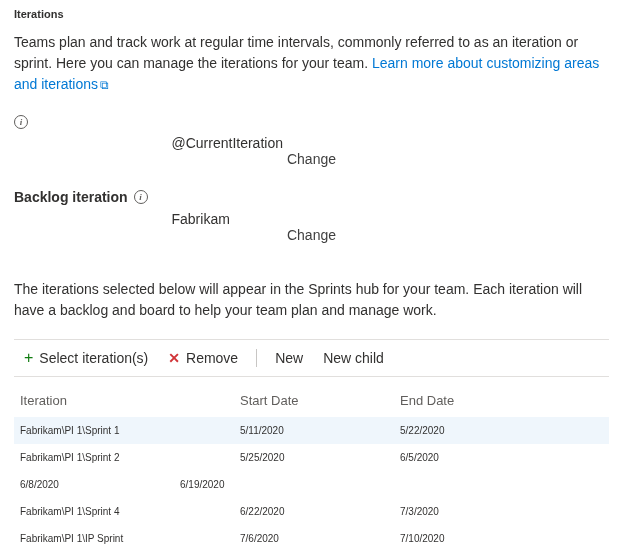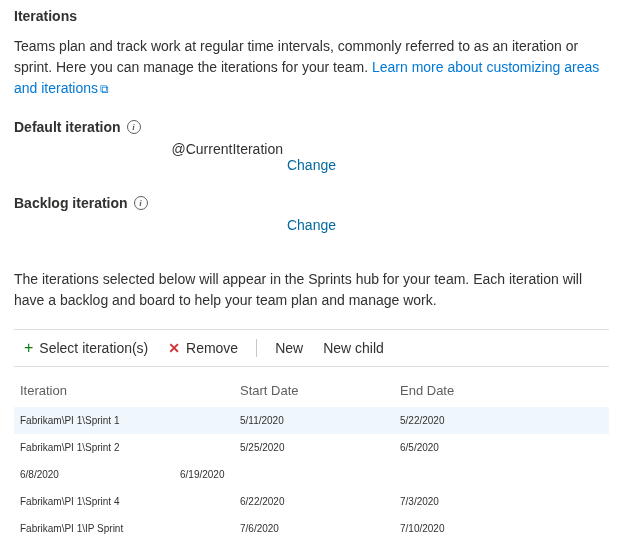--- a/index.html
+++ b/index.html
@@ -4,21 +4,21 @@
   <style>
     * { box-sizing: border-box; margin: 0; padding: 0; }
     body {
       font-family: "Segoe UI", -apple-system, sans-serif;
       color: #323130;
       width: 623px;
       padding: 8px 14px;
       font-size: 14px;
     }
     h2 {
-      font-size: 14px;
+      font-size: 11px;
       font-weight: 600;
       margin-bottom: 12px;
     }
     .intro {
       line-height: 1.5;
       margin-bottom: 20px;
     }
     .link {
       color: #0078d4;
       text-decoration: none;
@@ -46,21 +46,21 @@
       color: #605e5c;
       cursor: pointer;
     }
     .row {
       display: flex;
       align-items: center;
       margin-bottom: 22px;
       flex-direction: column;
     }
     .row .value { width: 280px; }
-    .change-link { color: #0369a1; cursor: pointer; }
+    .change-link { color: #404040; cursor: pointer; }
     .desc {
       line-height: 1.5;
       margin-bottom: 18px;
       margin-top: 36px;
     }
     .toolbar {
       display: flex;
       align-items: center;
       gap: 8px;
       border-top: 1px solid #e1dfdd;
@@ -133,33 +133,33 @@
 <h2>Iterations</h2>
 
 <p class="intro">
   <span>Teams plan and track work at regular time intervals, commonly referred to as an iteration or sprint. Here you can manage the iterations for your team. </span>
   <a class="link">
     <span>Learn more about customizing areas and iterations</span><span class="ext-icon">⧉</span>
   </a>
 </p>
 
 <div class="section-label">
-  <span>Default iteration</span>
   <span class="info-icon">i</span>
 </div>
 <div class="row">
   <span class="value">@CurrentIteration</span>
   <span class="change-link">Change</span>
 </div>
 
 <div class="section-label">
   <span>Backlog iteration</span>
   <span class="info-icon">i</span>
 </div>
 <div class="row">
+  <span class="value">Fabrikam</span>
   <span class="change-link">Change</span>
 </div>
 
 <p class="desc">The iterations selected below will appear in the Sprints hub for your team. Each iteration will have a backlog and board to help your team plan and manage work.</p>
 
 <div class="toolbar">
   <button class="tb-btn">
     <span class="plus-icon">+</span>
     <span>Select iteration(s)</span>
   </button>

